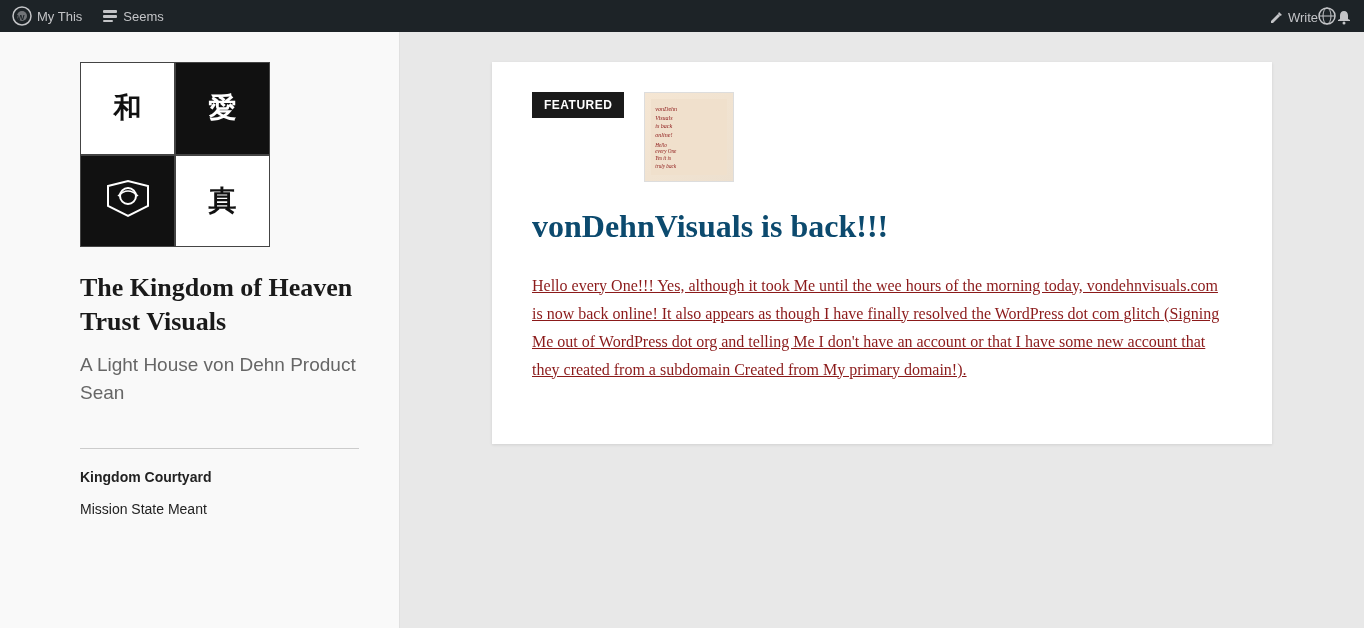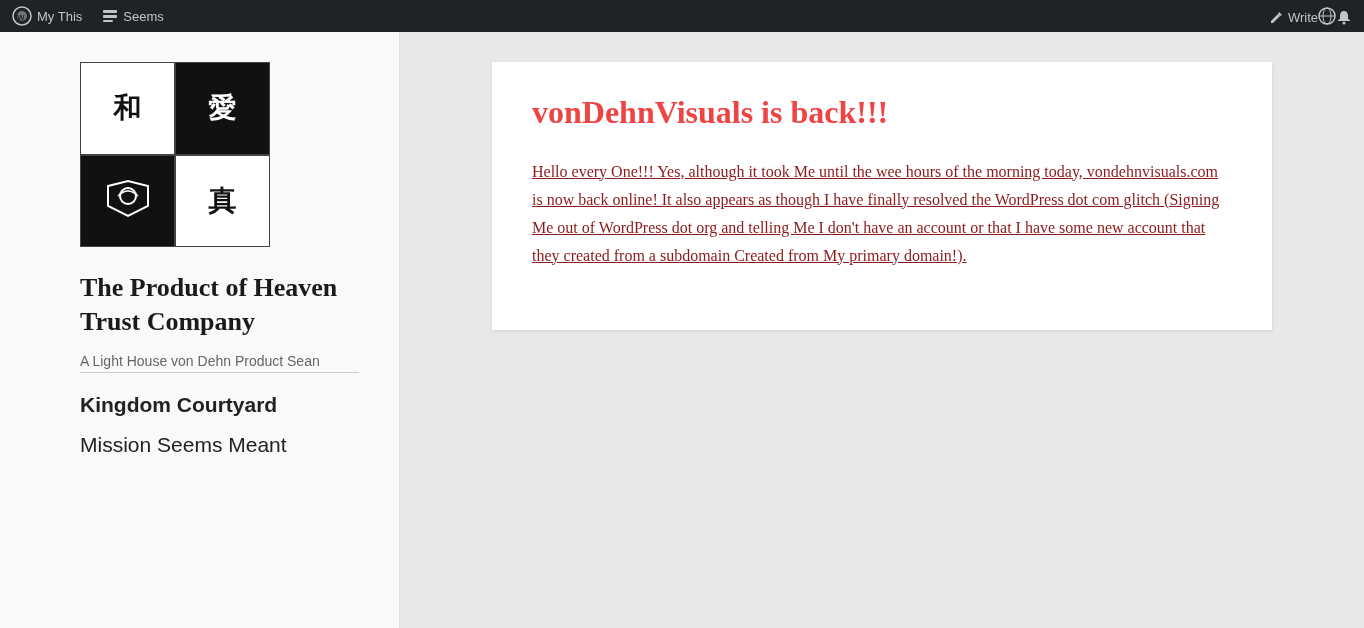--- a/index.html
+++ b/index.html
@@ -79,36 +79,37 @@
     .site-title {
       font-size: 26px;
       font-weight: bold;
       color: #1a1a1a;
       line-height: 1.3;
       margin-bottom: 12px;
       font-family: Georgia, serif;
     }
 
     .site-description {
-      font-size: 14px;
+      font-size: 19px;
       color: #666;
       font-family: -apple-system, BlinkMacSystemFont, sans-serif;
+      margin-bottom: 40px;
       line-height: 1.5;
     }
 
     .nav-divider {
       border: none;
       border-top: 1px solid #ccc;
       margin-bottom: 12px;
     }
 
     .nav-item {
       display: block;
       padding: 8px 0;
-      font-size: 21px;
+      font-size: 14px;
       font-family: -apple-system, BlinkMacSystemFont, sans-serif;
       color: #222;
       text-decoration: none;
       cursor: pointer;
     }
     .nav-item-bold { font-weight: bold; }
 
     
     #main-content {
       flex: 1;
@@ -165,21 +166,21 @@
       font-size: 9px;
       font-style: italic;
       line-height: 1.6;
       padding: 6px;
       text-align: left;
     }
 
     .post-title {
       font-size: 32px;
       font-weight: bold;
-      color: #ef4444;
+      color: #0c4a6e;
       margin-bottom: 24px;
       font-family: Georgia, serif;
       line-height: 1.3;
     }
 
     .post-body {
       font-size: 16px;
       line-height: 1.75;
       color: #8b1a1a;
       text-decoration: underline;
@@ -250,32 +251,50 @@
           <path d="M15 20 L35 15 L55 20 L55 40 L35 50 L15 40 Z" fill="none" stroke="#fff" stroke-width="2"></path>
           <circle cx="35" cy="30" r="8" fill="none" stroke="#fff" stroke-width="2"></circle>
           <path d="M25 30 Q35 20 45 30" fill="none" stroke="#fff" stroke-width="1.5"></path>
         </svg>
       </div>
       <div class="logo-cell logo-cell-white">
         <span style="font-size:28px;">真</span>
       </div>
     </div>
 
-    <h1 class="site-title">The Product of Heaven Trust Company</h1>
+    <h1 class="site-title">The Kingdom of Heaven Trust Visuals</h1>
 
     <p class="site-description">A Light House von Dehn Product Sean</p>
 
     <hr class="nav-divider">
     <a class="nav-item nav-item-bold">Kingdom Courtyard</a>
-    <a class="nav-item">Mission Seems Meant</a>
+    <a class="nav-item">Mission State Meant</a>
   </aside>
 
   <main id="main-content">
     <div class="post-card">
 
+      <div class="post-header">
+        <span class="featured-badge">FEATURED</span>
+        <div class="post-thumbnail">
+          <div class="post-thumbnail-inner">
+            <svg width="88" height="88" viewBox="0 0 88 88">
+              <rect width="88" height="88" fill="#f0e0cc"></rect>
+              <text x="5" y="14" font-size="7" fill="#8b1515" font-family="serif" font-style="italic">vonDehn</text>
+              <text x="5" y="24" font-size="7" fill="#8b1515" font-family="serif" font-style="italic">Visuals</text>
+              <text x="5" y="34" font-size="7" fill="#8b1515" font-family="serif" font-style="italic">is back</text>
+              <text x="5" y="44" font-size="7" fill="#8b1515" font-family="serif" font-style="italic">online!</text>
+              <text x="5" y="55" font-size="6" fill="#8b1515" font-family="serif" font-style="italic">Hello</text>
+              <text x="5" y="63" font-size="6" fill="#8b1515" font-family="serif" font-style="italic">every One</text>
+              <text x="5" y="71" font-size="6" fill="#8b1515" font-family="serif" font-style="italic">Yes it is</text>
+              <text x="5" y="80" font-size="6" fill="#8b1515" font-family="serif" font-style="italic">truly back</text>
+            </svg>
+          </div>
+        </div>
+      </div>
 
       <h2 class="post-title">vonDehnVisuals is back!!!</h2>
 
       <div class="post-body">
         <p>Hello every One!!! Yes, although it took Me until the wee hours of the morning today, vondehnvisuals.com is now back online! It also appears as though I have finally resolved the WordPress dot com glitch (Signing Me out of WordPress dot org and telling Me I don't have an account or that I have some new account that they created from a subdomain Created from My primary domain!).</p>
       </div>
 
     </div>
   </main>
 

